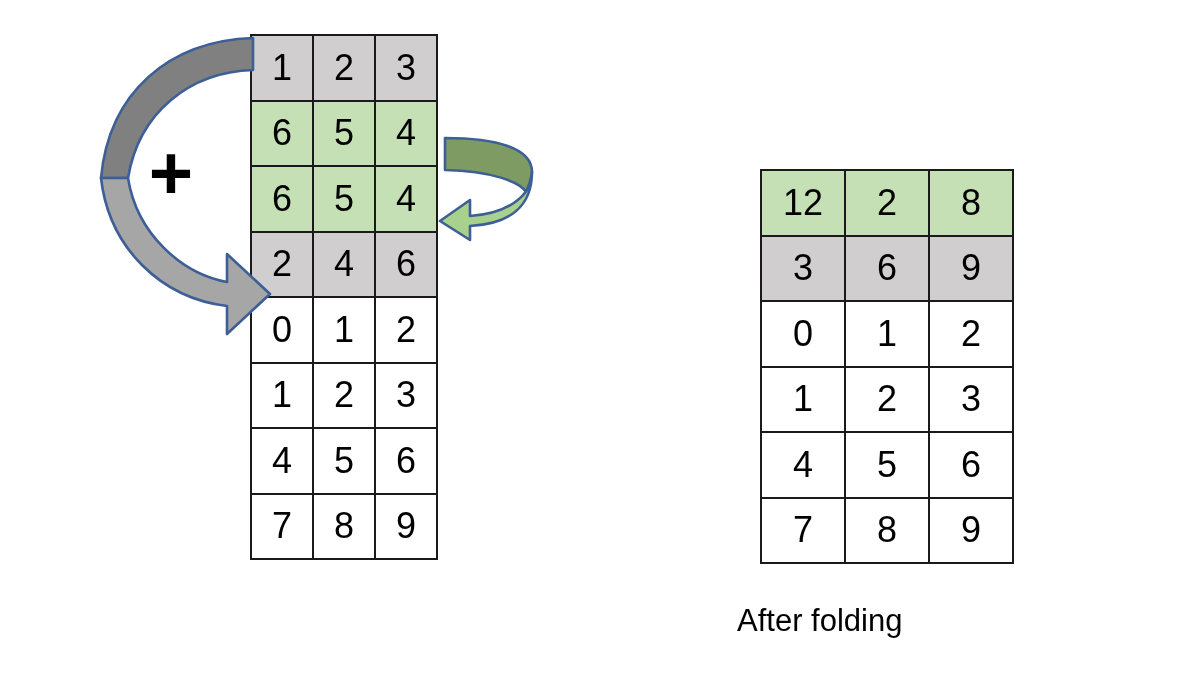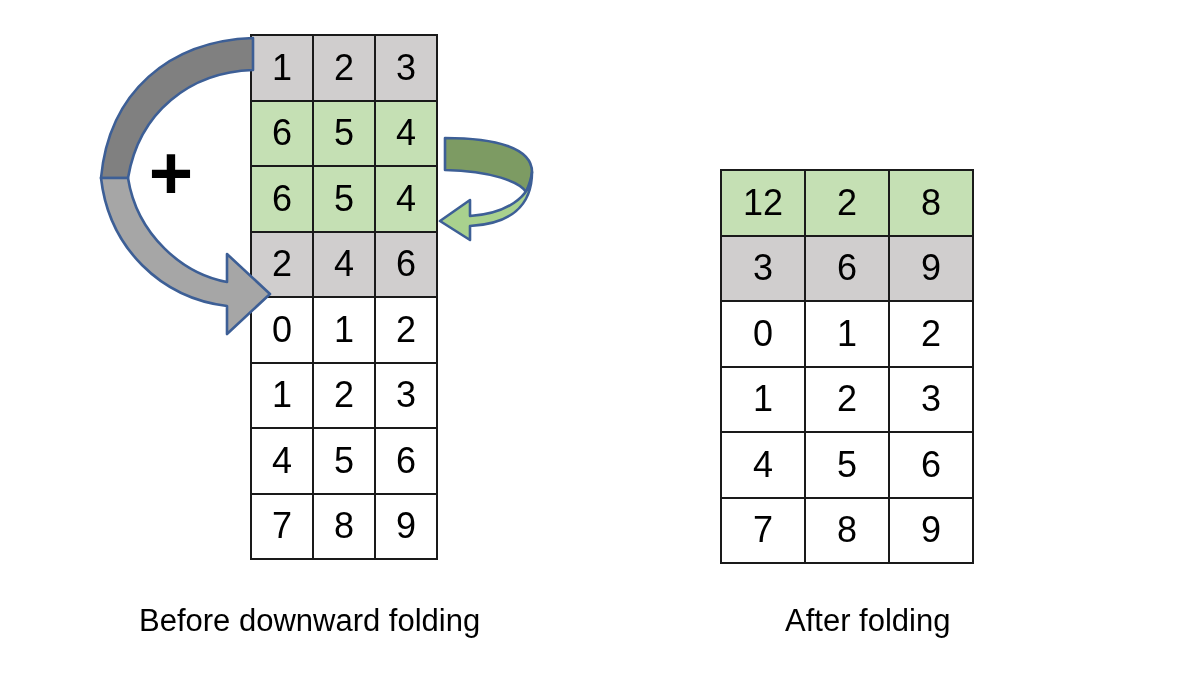--- a/index.html
+++ b/index.html
@@ -14,21 +14,21 @@
   .grid{position:absolute;border-collapse:collapse;}
   .grid td{
     border:2px solid #1a1a1a;
     text-align:center;vertical-align:middle;
     color:#000000;
     font-weight:400;
     padding:0;
   }
   #table-before{left:250px;top:34px;}
   #table-before td{width:60px;height:63.5px;font-size:36px;}
-  #table-after{left:720px;top:169px;padding-left:14px;}
+  #table-after{left:760px;top:169px;padding-left:14px;}
   #table-after td{width:82px;height:63.5px;font-size:36px;}
 
   td.fill-gray{background:#d0cece;}
   td.fill-green{background:#c5e0b4;}
   td.fill-white{background:#ffffff;}
 
   
   #plus-sign{
     position:absolute;left:144px;top:146px;
     width:54px;height:54px;
@@ -44,21 +44,21 @@
 
   
   .caption{
     position:absolute;
     color:#000000;
     font-size:31px;
     white-space:nowrap;
     font-family:"Liberation Sans", sans-serif;
   }
   #caption-before{left:139px;top:603px;}
-  #caption-after{left:737px;top:603px;margin-left:48px;}
+  #caption-after{left:737px;top:603px;}
 </style>
 </head>
 <body>
 
 <div class="stage">
 
   <table id="table-before" class="grid">
     <tbody>
       <tr>
         <td class="fill-gray">1</td>
@@ -168,16 +168,15 @@
 
     <path d="M 92 46
              C 92 72 64 88 30 90
              L 30 74
              L 0 95
              L 30 114
              L 30 100
              C 70 98 92 80 92 46 Z" fill="#a9d18e" stroke="#3d5f96" stroke-width="2.6" stroke-linejoin="round"></path>
   </svg>
 
-  <div id="caption-before" class="caption">Before downward folding</div>
   <div id="caption-after" class="caption">After folding</div>
 
 </div>
 
 </body></html>

